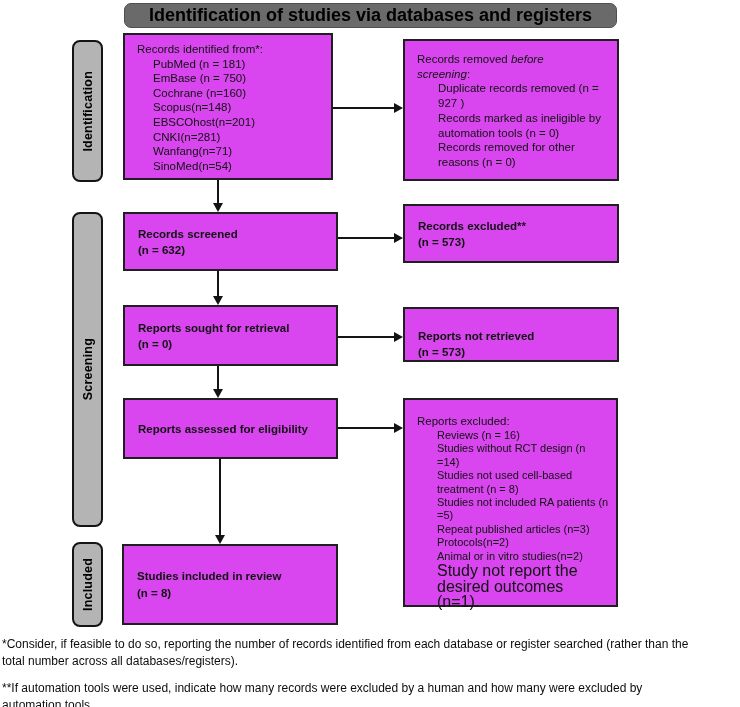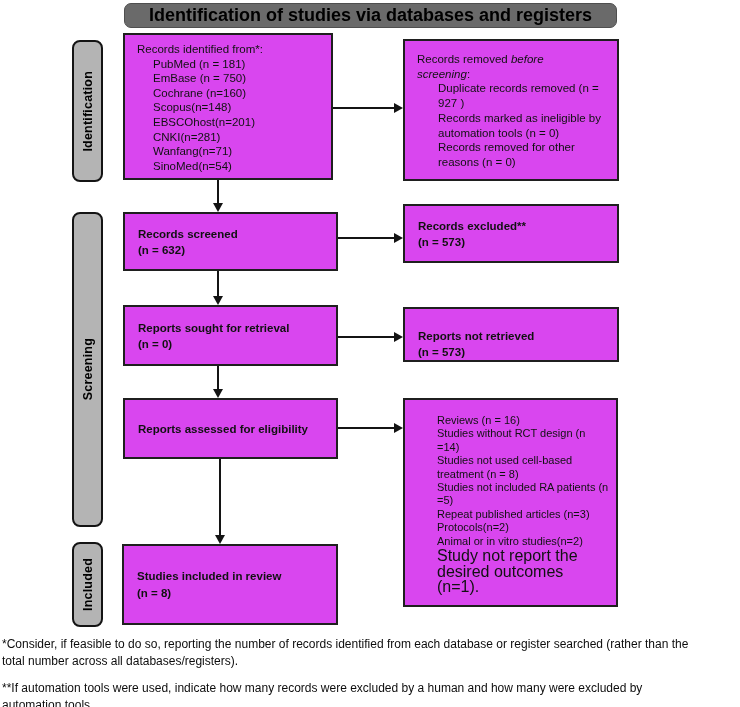--- a/index.html
+++ b/index.html
@@ -129,20 +129,21 @@
   <div class="fbox box-notretrieved centered2">
     <div>Reports not retrieved</div>
     <div>(n = 573)</div>
   </div>
 
   <div class="fbox box-assessed centered2">
     <div>Reports assessed for eligibility</div>
   </div>
 
   <div class="fbox box-repexcluded">
+    <div class="title">Reports excluded:</div>
     <div class="item">Reviews (n = 16)</div>
     <div class="item">Studies without RCT design (n =14)</div>
     <div class="item">Studies not used cell-based treatment (n = 8)</div>
     <div class="item">Studies not included RA patients (n =5)</div>
     <div class="item">Repeat published articles (n=3)</div>
     <div class="item">Protocols(n=2)</div>
     <div class="item">Animal or in vitro studies(n=2)</div>
     <div class="item-big">Study not report the desired outcomes (n=1).</div>
   </div>
 

